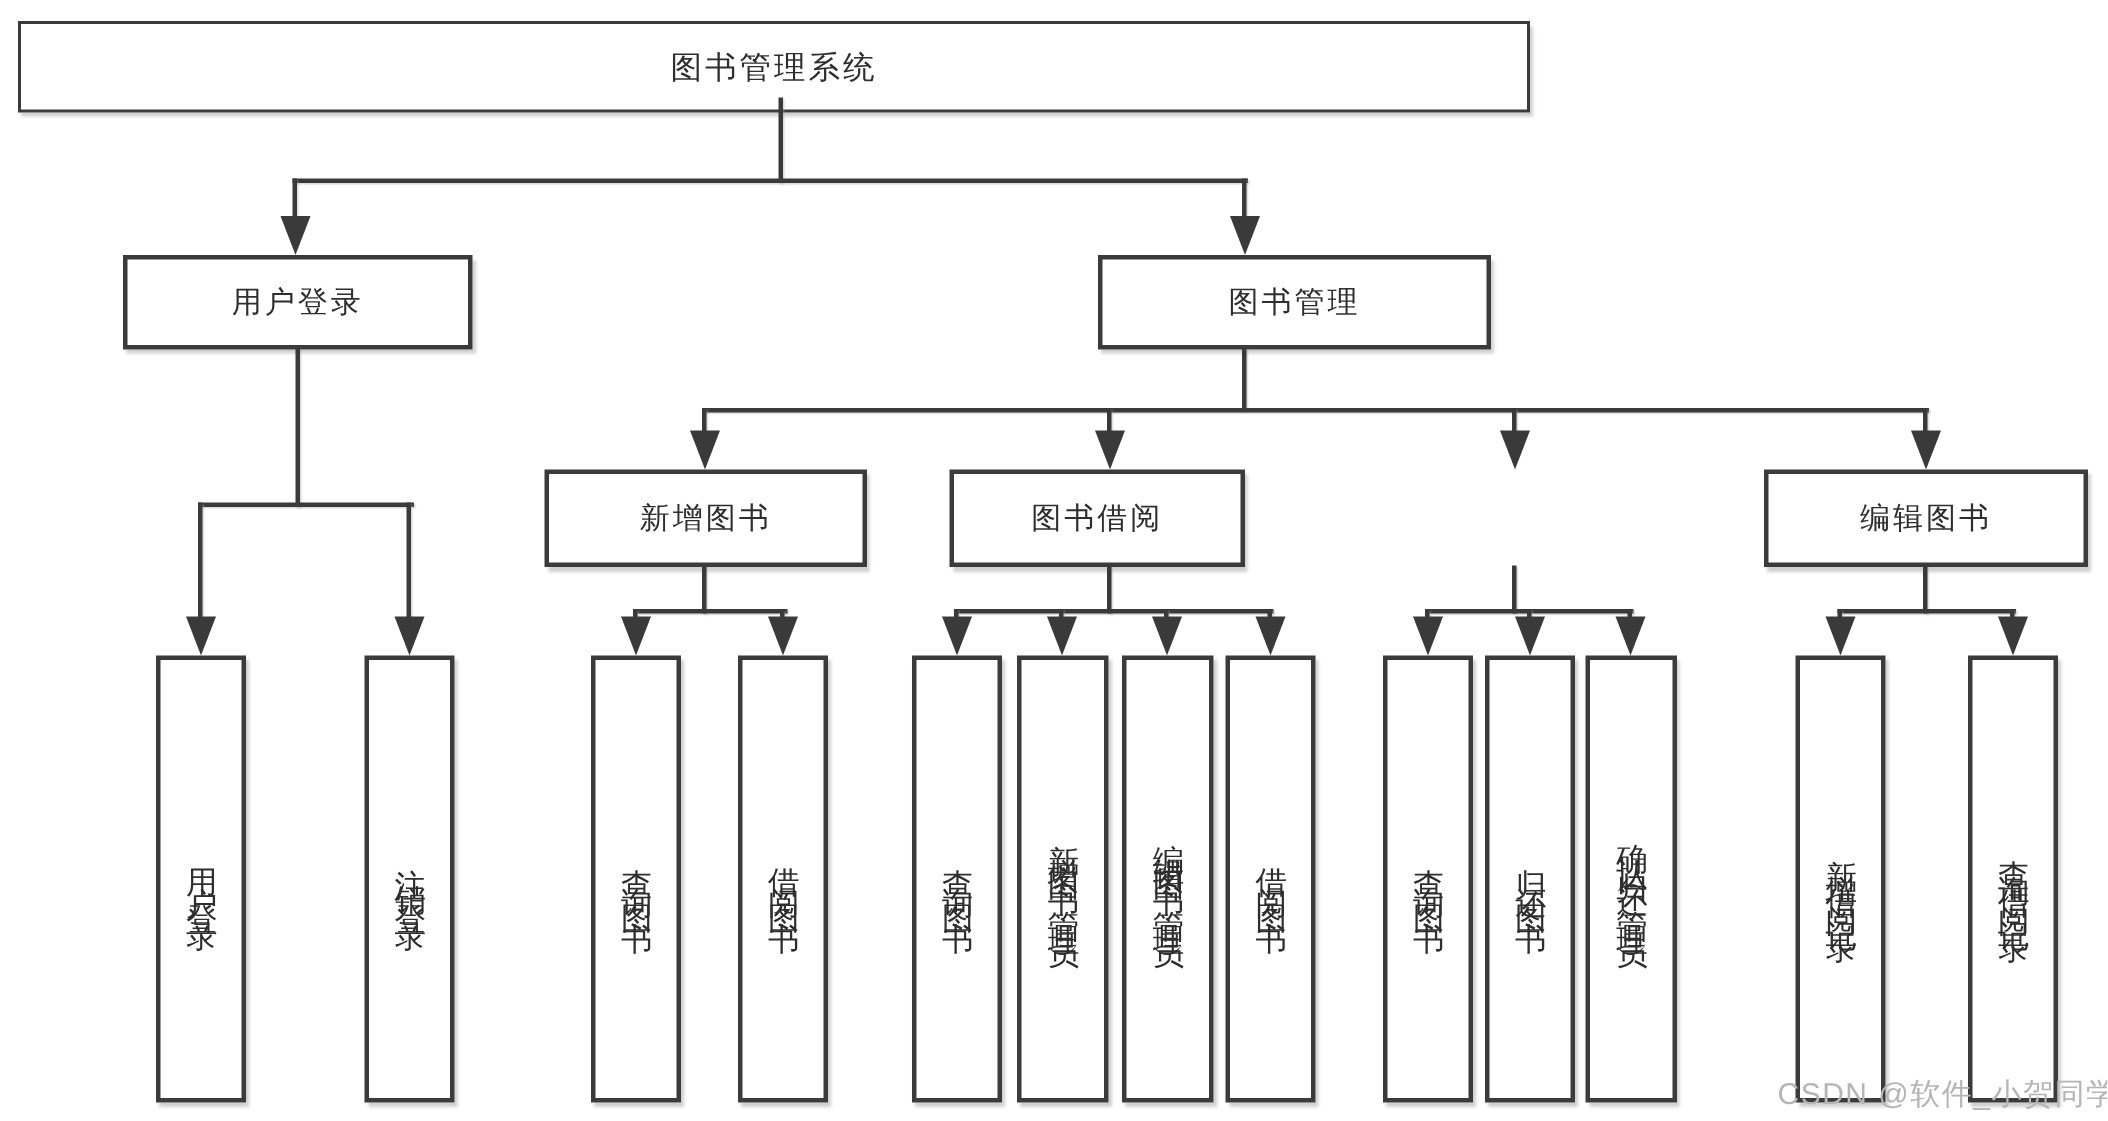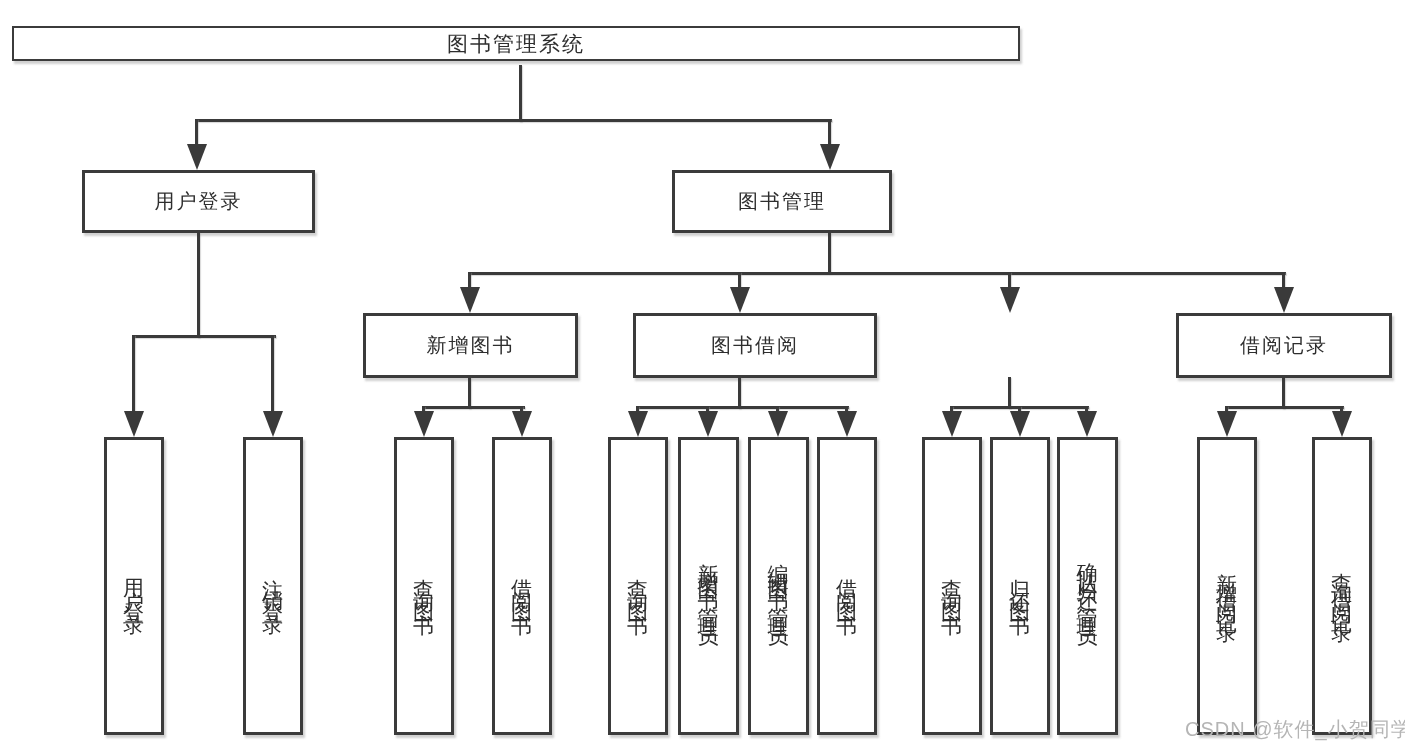--- a/index.html
+++ b/index.html
@@ -46,35 +46,35 @@
   .watermark {
     position:absolute; left:1185px; top:716px; z-index:5;
     font-size:20px; color:#b5b5b5; letter-spacing:1px; white-space:nowrap;
   }
 </style>
 </head>
 <body>
 
 <div class="canvas">
 
-  <div class="box root" style="left:12px;top:26px;width:1008px;height:35px">
+  <div class="box root" style="left:12px;top:14px;width:1008px;height:61px">
     <span class="hlabel">图书管理系统</span>
   </div>
 
   <div class="ln" style="left:519px;top:65px;width:3px;height:57px"></div>
   <div class="ln" style="left:195px;top:119px;width:637px;height:3px"></div>
   <div class="ln" style="left:195px;top:119px;width:3px;height:28px"></div>
   <div class="ln" style="left:828px;top:119px;width:3px;height:28px"></div>
   <div class="ah" style="left:187px;top:144px"></div>
   <div class="ah" style="left:820px;top:144px"></div>
 
   <div class="box" style="left:82px;top:170px;width:233px;height:63px">
     <span class="hlabel">用户登录</span>
   </div>
-  <div class="box" style="left:672px;top:170px;width:220px;height:63px">
+  <div class="box" style="left:732px;top:170px;width:262px;height:63px">
     <span class="hlabel">图书管理</span>
   </div>
 
   <div class="ln" style="left:197px;top:232px;width:3px;height:106px"></div>
   <div class="ln" style="left:132px;top:335px;width:144px;height:3px"></div>
   <div class="ln" style="left:132px;top:335px;width:3px;height:80px"></div>
   <div class="ln" style="left:271px;top:335px;width:3px;height:80px"></div>
   <div class="ah" style="left:124px;top:411px"></div>
   <div class="ah" style="left:263px;top:411px"></div>
 
@@ -85,25 +85,25 @@
   <div class="ln" style="left:1008px;top:272px;width:3px;height:18px"></div>
   <div class="ln" style="left:1282px;top:272px;width:3px;height:18px"></div>
   <div class="ah" style="left:460px;top:287px"></div>
   <div class="ah" style="left:730px;top:287px"></div>
   <div class="ah" style="left:1000px;top:287px"></div>
   <div class="ah" style="left:1274px;top:287px"></div>
 
   <div class="box" style="left:363px;top:313px;width:215px;height:65px">
     <span class="hlabel">新增图书</span>
   </div>
-  <div class="box" style="left:633px;top:313px;width:244px;height:65px">
+  <div class="box" style="left:633px;top:313px;width:197px;height:65px">
     <span class="hlabel">图书借阅</span>
   </div>
   <div class="box" style="left:1176px;top:313px;width:216px;height:65px">
-    <span class="hlabel">借阅记录</span>
+    <span class="hlabel">编辑图书</span>
   </div>
 
   <div class="ln" style="left:468px;top:377px;width:3px;height:32px"></div>
   <div class="ln" style="left:422px;top:406px;width:103px;height:3px"></div>
   <div class="ln" style="left:422px;top:406px;width:3px;height:8px"></div>
   <div class="ln" style="left:520px;top:406px;width:3px;height:8px"></div>
   <div class="ah" style="left:414px;top:411px"></div>
   <div class="ah" style="left:512px;top:411px"></div>
 
   <div class="ln" style="left:738px;top:377px;width:3px;height:32px"></div>

